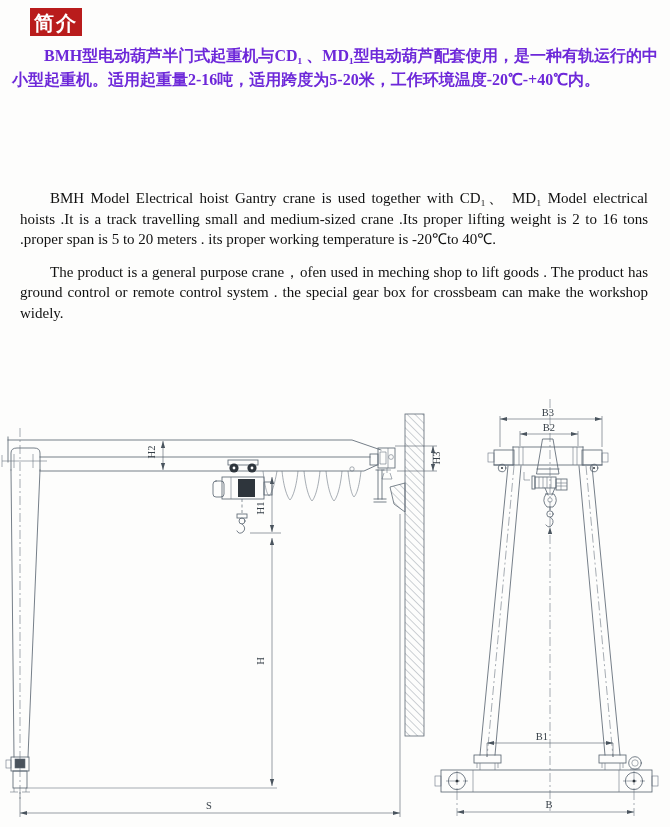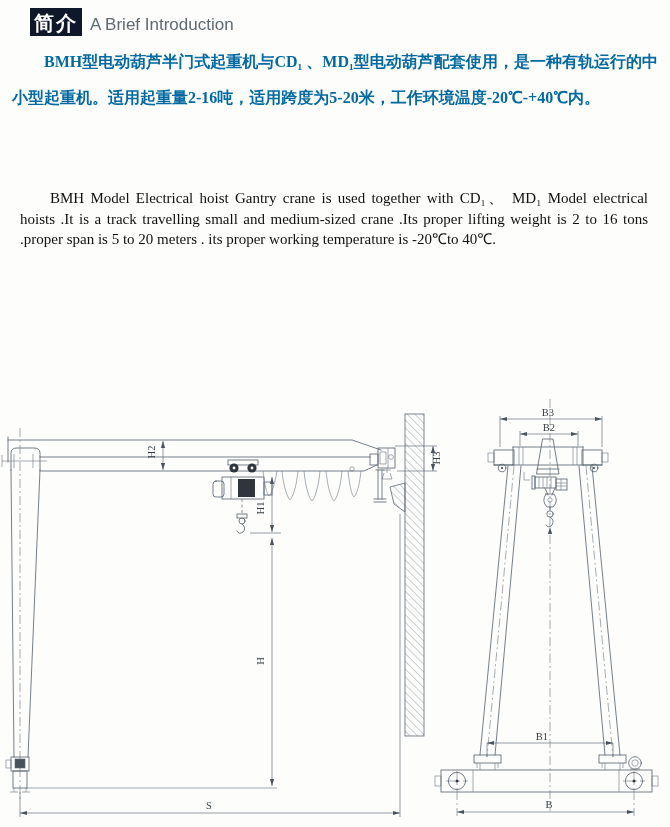--- a/index.html
+++ b/index.html
@@ -5,33 +5,33 @@
   html,body { margin:0; padding:0; }
   body {
     width:670px; height:827px;
     background:#fdfdfc;
     position:relative;
     overflow:hidden;
     font-family:"Liberation Serif", serif;
   }
   .hdr { position:absolute; left:30px; top:8px; display:flex; align-items:flex-end; gap:8px; }
   .badge {
-    background:#0f172a; color:#ffffff;
+    background:#b91c1c; color:#ffffff;
     font-family:"Liberation Sans", sans-serif;
     font-weight:bold; font-size:20px; line-height:1;
     padding:5px 4px 3px 4px; letter-spacing:2px;
   }
   .hdr-title {
     color:#5e6a72; font-family:"Liberation Sans", sans-serif;
     font-size:17px; padding-bottom:1px; white-space:nowrap;
   }
   .cn {
     position:absolute; left:12px; top:44px; width:646px;
-    font-weight:bold; font-size:16px; line-height:36px;
-    text-align:justify; color:#0369a1;
+    font-weight:bold; font-size:16px; line-height:24px;
+    text-align:justify; color:#6d28d9;
   }
   .cn p { margin:0; text-indent:2em; }
   .en {
     position:absolute; left:8px; top:176px; width:652px;
     font-size:15px; line-height:20.5px;
     text-align:justify; color:#101010;
   }
   .en p { margin:12px; text-indent:2em; }
   svg.drawing { position:absolute; left:0; top:395px; }
   .ln  { stroke:#5d6874; stroke-width:0.85; fill:none; stroke-linecap:square; }
@@ -45,29 +45,29 @@
     fill:#363f47; stroke:none; text-anchor:middle;
   }
   .darkfill { fill:#2e353c; stroke:none; }
   .greyfill { fill:#49525c; stroke:#5d6874; stroke-width:0.6; }
 </style>
 </head>
 <body>
 
 <div class="hdr">
   <span class="badge">简介</span>
-  <span class="hdr-title">A Brief Introduction</span>
 </div>
 
 <div class="cn">
   <p>BMH型电动葫芦半门式起重机与CD₁ 、MD₁型电动葫芦配套使用，是一种有轨运行的中小型起重机。适用起重量2-16吨，适用跨度为5-20米，工作环境温度-20℃-+40℃内。</p>
 </div>
 
 <div class="en">
   <p>BMH Model Electrical hoist Gantry crane is used together with CD₁、 MD₁ Model electrical hoists .It is a track travelling small and medium-sized crane .Its proper lifting weight is 2 to 16 tons .proper span is 5 to 20 meters . its proper working temperature is -20℃to 40℃.</p>
+  <p>The product is a general purpose crane，ofen used in meching shop to lift goods . The  product  has ground control or remote control system . the special gear box for crossbeam can make the workshop widely.</p>
 </div>
 
 <svg class="drawing" width="670" height="432" viewBox="0 395 670 432">
   <defs>
     <pattern id="hatch" width="5.5" height="5.5" patternUnits="userSpaceOnUse" patternTransform="rotate(-45)">
       <line x1="0" y1="0" x2="0" y2="5.5" stroke="#707c88" stroke-width="0.7"></line>
     </pattern>
     <path id="aL" d="M0,0 L7,2.1 L7,-2.1 Z"></path>
     <path id="aR" d="M0,0 L-7,2.1 L-7,-2.1 Z"></path>
     <path id="aU" d="M0,0 L2.1,7 L-2.1,7 Z"></path>

